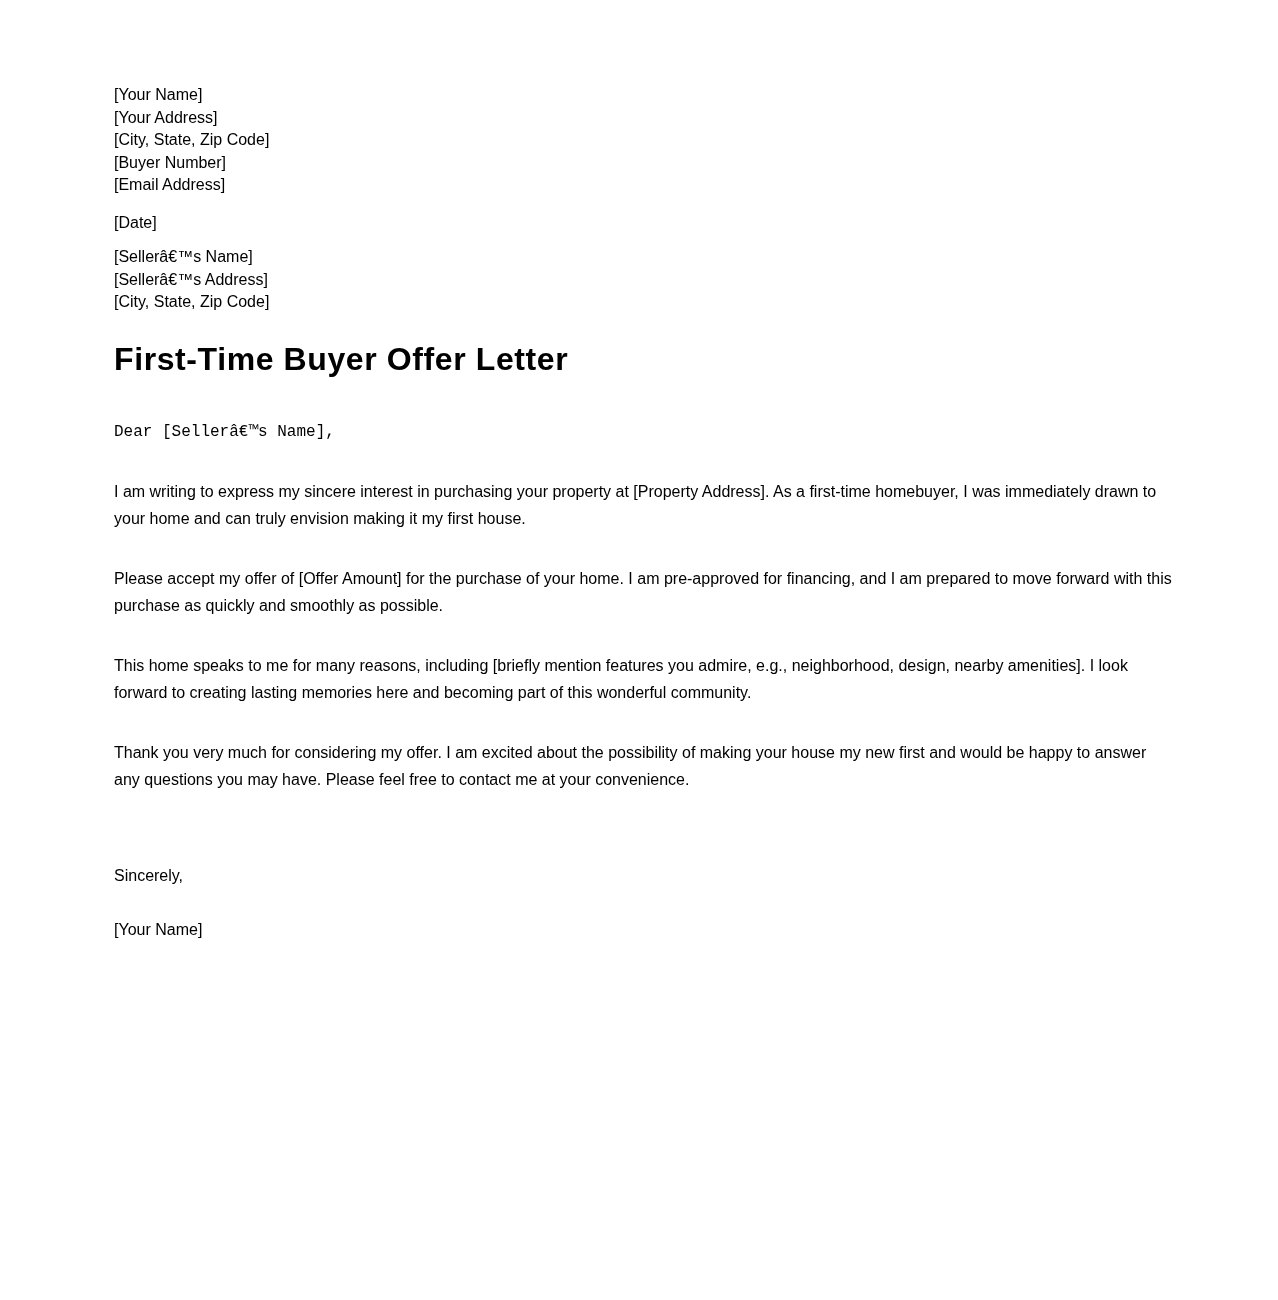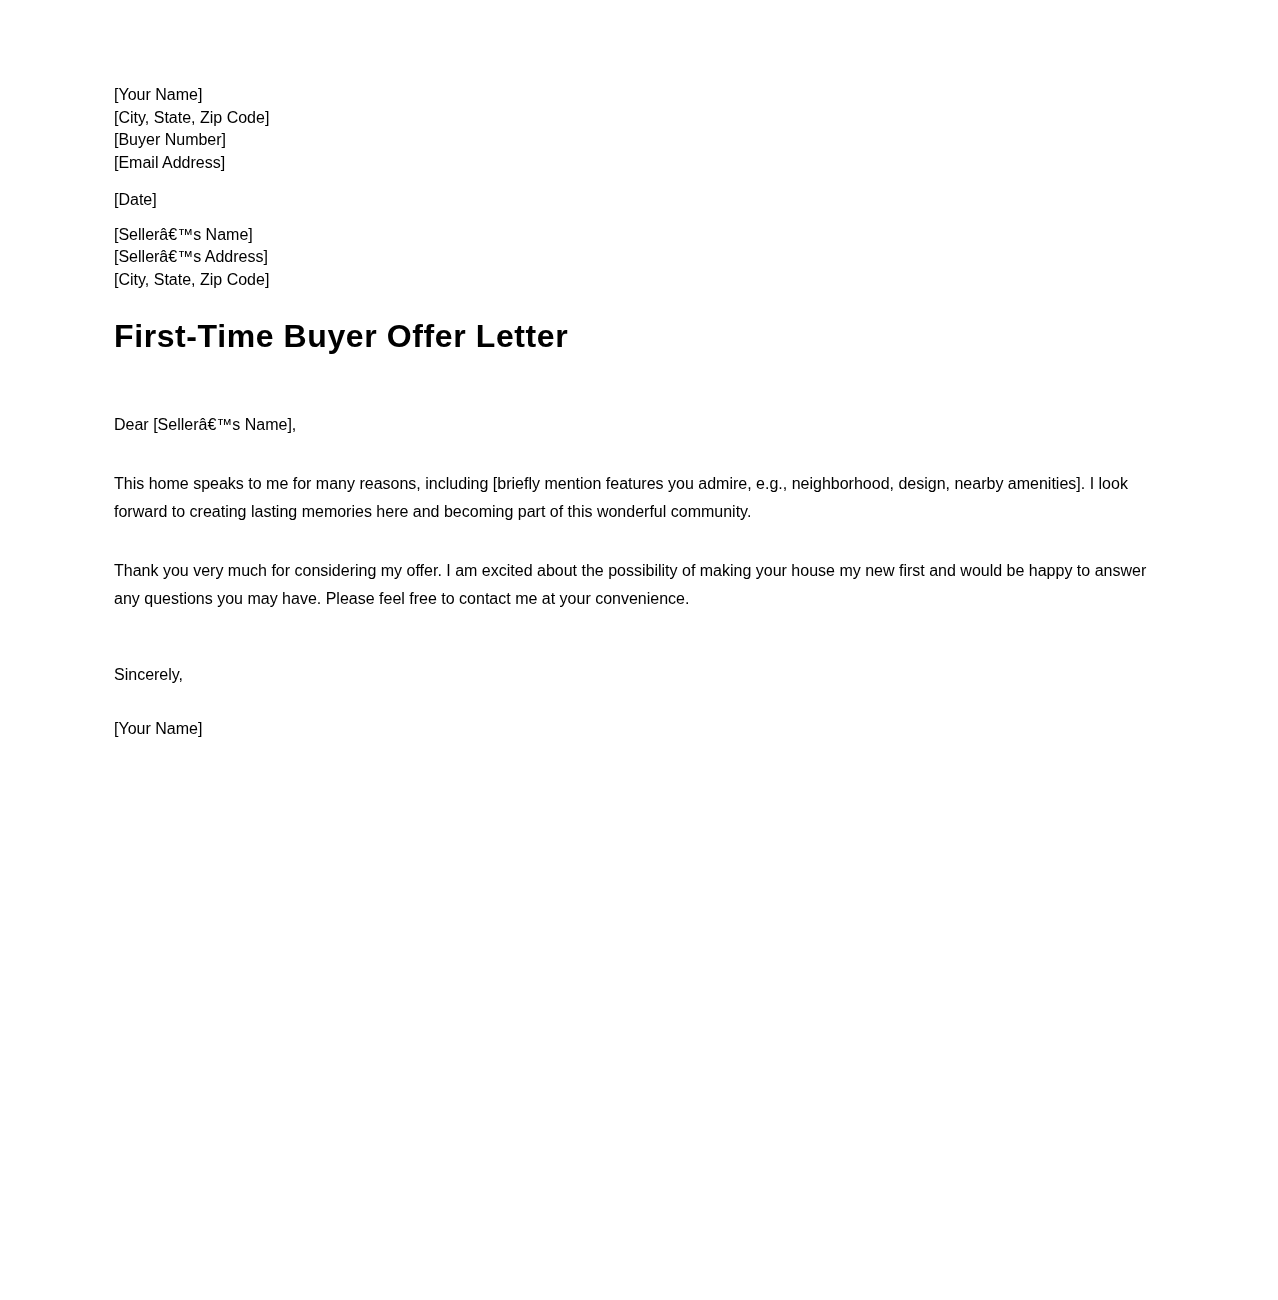--- a/index.html
+++ b/index.html
@@ -34,61 +34,65 @@
     }
     h1.title {
       font-family: "Liberation Sans", sans-serif;
       font-size: 32px;
       font-weight: bold;
       letter-spacing: 0.6px;
       margin: 25px 0 4px 0;
       line-height: 40px;
     }
     .greeting {
-      margin: 55px 0 0 0;
+      margin: 40px 0 0 0;
       line-height: 27px;
+      font-family: Liberation Mono, monospace;
     }
     .para {
       margin: 32px 0 0 0;
       line-height: 27.5px;
       width: 1060px;
     }
     .closing {
-      margin: 49px 0 0 0;
+      margin: 68px 0 0 0;
       line-height: 27px;
     }
     .signature {
       margin: 27px 0 0 0;
       line-height: 27px;
     }
   </style>
 </head>
 <body>
 
 <div class="page">
 
   <div class="addr-block">
     <span class="addr-line">[Your Name]</span>
+    <span class="addr-line">[Your Address]</span>
     <span class="addr-line">[City, State, Zip Code]</span>
     <span class="addr-line">[Buyer Number]</span>
     <span class="addr-line">[Email Address]</span>
   </div>
 
   <div class="date-block">[Date]</div>
 
   <div class="seller-block">
     <span class="addr-line">[Sellerâ€™s Name]</span>
     <span class="addr-line">[Sellerâ€™s Address]</span>
     <span class="addr-line">[City, State, Zip Code]</span>
   </div>
 
   <h1 class="title">First-Time Buyer Offer Letter</h1>
 
   <p class="greeting">Dear [Sellerâ€™s Name],</p>
 
+  <p class="para">I am writing to express my sincere interest in purchasing your property at [Property Address]. As a first-time homebuyer, I was immediately drawn to your home and can truly envision making it my first house.</p>
+  <p class="para">Please accept my offer of [Offer Amount] for the purchase of your home. I am pre-approved for financing, and I am prepared to move forward with this purchase as quickly and smoothly as possible.</p>
   <p class="para">This home speaks to me for many reasons, including [briefly mention features you admire, e.g., neighborhood, design, nearby amenities]. I look forward to creating lasting memories here and becoming part of this wonderful community.</p>
   <p class="para">Thank you very much for considering my offer. I am excited about the possibility of making your house my new first and would be happy to answer any questions you may have. Please feel free to contact me at your convenience.</p>
 
   <p class="closing">Sincerely,</p>
 
   <p class="signature">[Your Name]</p>
 
 </div>
 
 </body></html>

